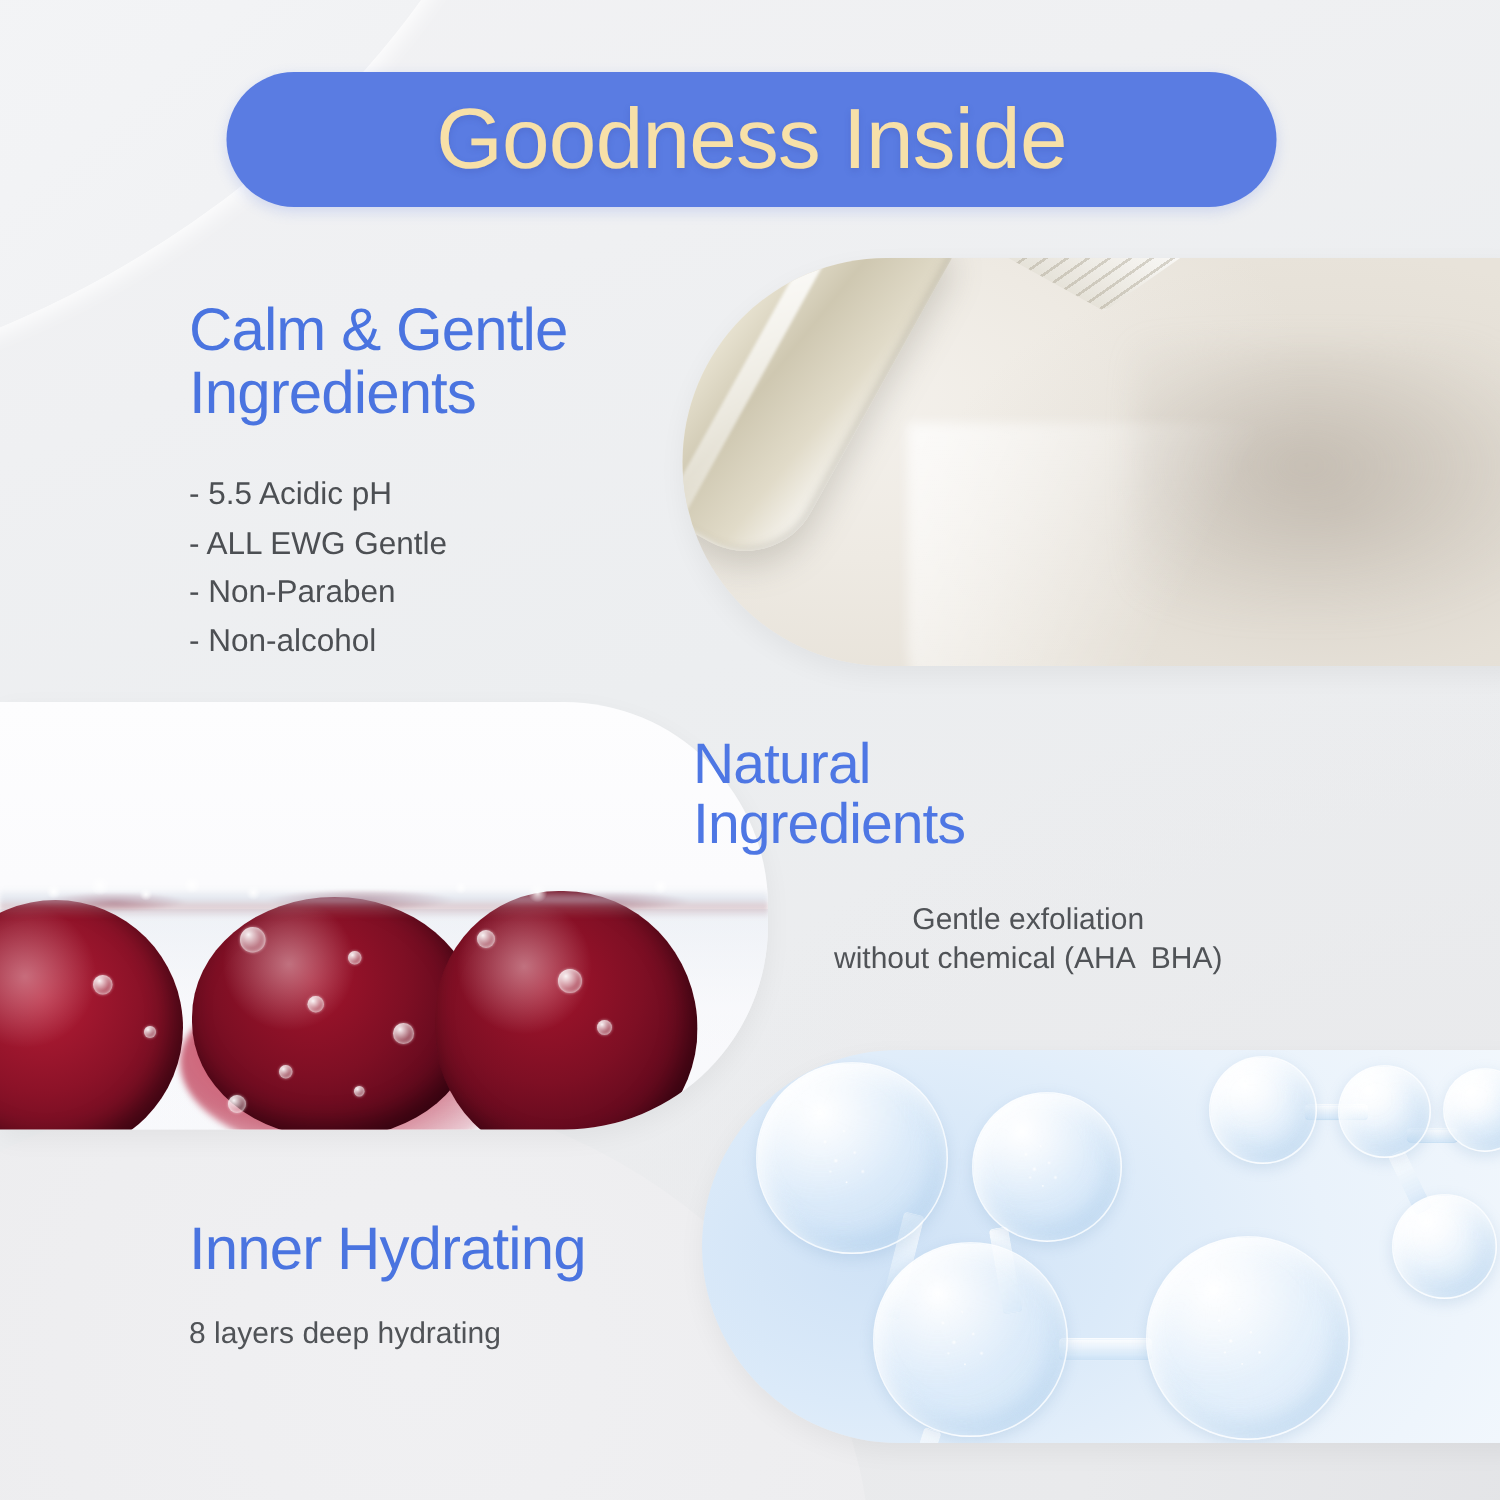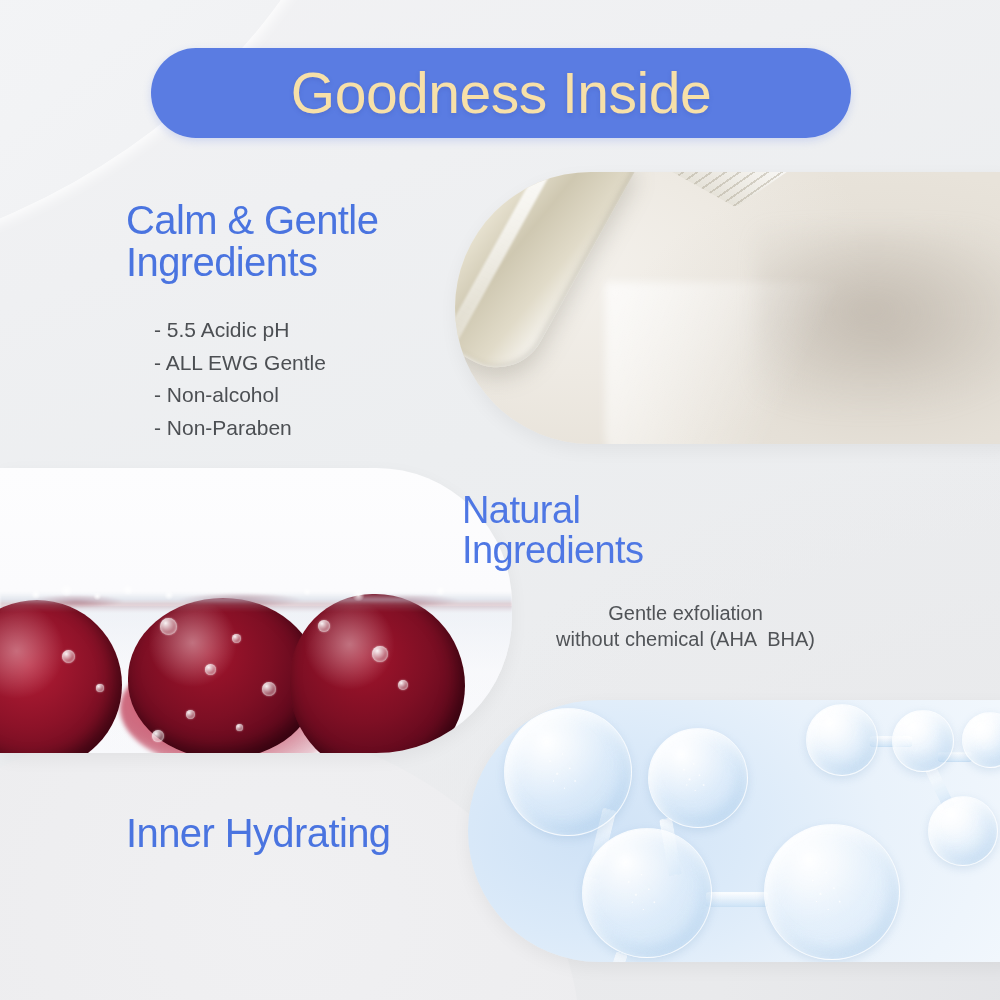--- a/index.html
+++ b/index.html
@@ -233,21 +233,21 @@
   }
   .t-body {
     position:absolute;
     color:#55585c;
     line-height:1.32;
     font-weight:400;
   }
 
   #sec1-title { left:126px; top:200px; font-size:40px; }
   #sec1-list  { left:126px; top:314px; font-size:21px; line-height:1.55; color:#4c4f53; }
-  #sec1-list div { white-space:pre;margin-left:28px; }
+  #sec1-list div { white-space:pre; }
 
   #sec2-title { left:462px; top:491px; font-size:38px; text-align:left; width:276px; color:#4e77e4; }
   #sec2-body  { left:556px; top:600px; font-size:20px; color:#505357;text-align:center; }
 
   #sec3-title { left:126px; top:813px; font-size:40px; }
   #sec3-body  { left:126px; top:876px; font-size:20px; color:#505357; }
 </style>
 </head>
 <body>
 
@@ -270,22 +270,22 @@
   <div class="tube-highlight"></div>
 </div>
 
 <div class="t-heading" id="sec1-title">
   <div>Calm &amp; Gentle</div>
   <div>Ingredients</div>
 </div>
 <div class="t-body" id="sec1-list">
   <div>- 5.5 Acidic pH</div>
   <div>- ALL EWG Gentle</div>
+  <div>- Non-Paraben</div>
   <div>- Non-alcohol</div>
-  <div>- Non-Paraben</div>
 </div>
 
 <div class="panel panel-cherry">
   <div class="water-body"></div>
   <div class="juice"></div>
   <div class="cherry c1"></div>
   <div class="cherry c2"></div>
   <div class="cherry c3"></div>
   <div class="splash"></div>
   <div class="water-line"></div>
@@ -336,13 +336,14 @@
   </div>
   <div class="mol" style="left:338px; top:4px;   width:72px;  height:72px;"></div>
   <div class="mol" style="left:424px; top:10px;  width:62px;  height:62px;"></div>
   <div class="mol" style="left:494px; top:12px;  width:56px;  height:56px;"></div>
   <div class="mol" style="left:460px; top:96px;  width:70px;  height:70px;"></div>
 
 </div>
 
 <div class="t-heading" id="sec3-title">Inner Hydrating</div>
 <div class="t-body" id="sec3-body">
+  <div>8 layers deep hydrating</div>
 </div>
 
 </body></html>

